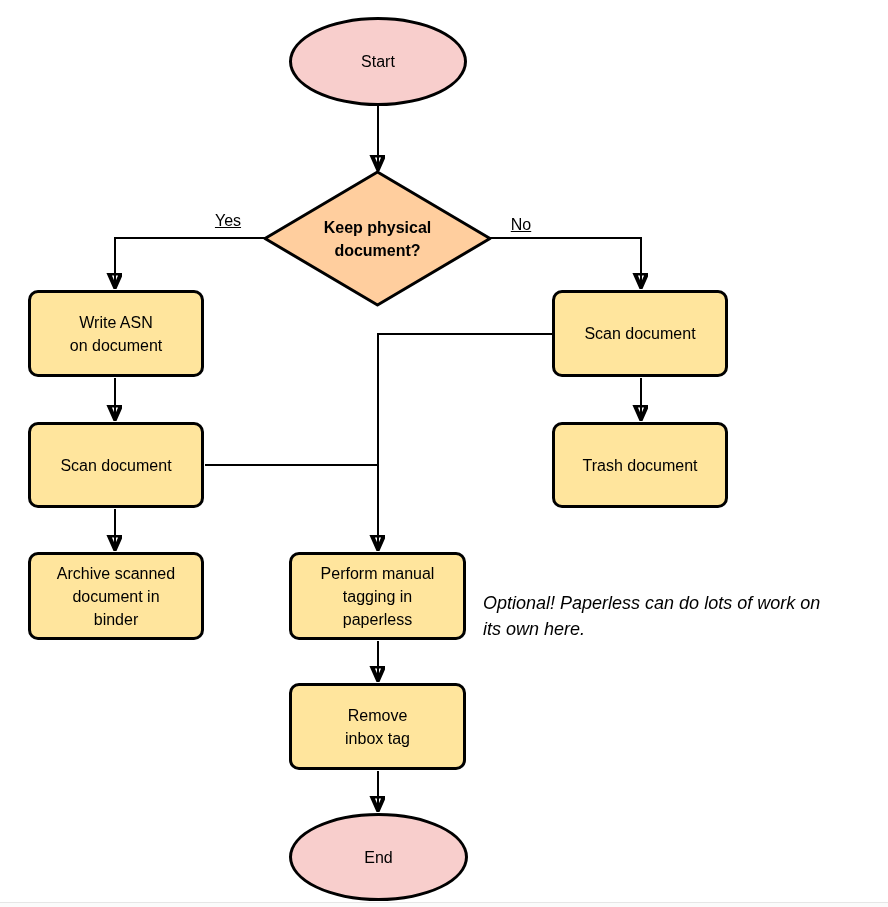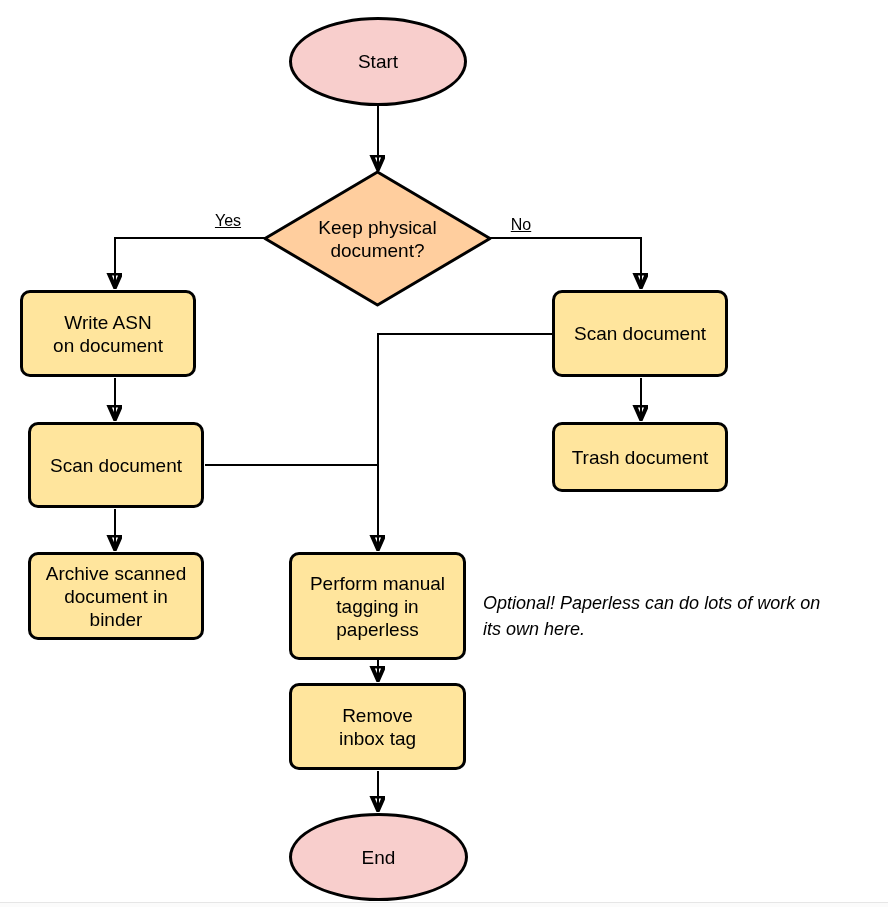--- a/index.html
+++ b/index.html
@@ -19,34 +19,34 @@
     pointer-events: none;
   }
   .edges path { stroke: #000000; stroke-width: 2; fill: none; }
   .node {
     position: absolute;
     display: flex;
     align-items: center;
     justify-content: center;
     text-align: center;
     box-sizing: border-box;
-    font-size: 19px;
+    font-size: 16px;
     line-height: 23px;
   }
   .process {
     background: #ffe59d;
     border: 3px solid #000000;
     border-radius: 10px;
   }
   .terminal {
     background: #f8cecc;
     border: 3px solid #000000;
     border-radius: 50%;
   }
-  .diamond-wrap { background: transparent; }
+  .diamond-wrap { background: transparent; font-weight: bold; }
   .diamond-wrap svg { position: absolute; left: 0; top: 0; }
   .lbl { position: relative; white-space: pre-line; }
   .edge-label {
     position: absolute;
     font-size: 16px;
     text-align: center;
     white-space: nowrap;
     text-decoration: underline;
   }
   .annotation {
@@ -93,44 +93,44 @@
   </div>
 
   <div class="node diamond-wrap" style="left:263px; top:170px; width:229px; height:137px;">
     <svg width="229" height="137" viewBox="0 0 229 137">
       <polygon points="114.5,2 227,68.5 114.5,135 2,68.5" stroke="#000000" stroke-width="3" stroke-linejoin="round" fill="#ffce9e"></polygon>
     </svg>
     <span class="lbl">Keep physical
 document?</span>
   </div>
 
-  <div class="node process" style="left:20px; top:290px; width:176px; height:87px;">
+  <div class="node process" style="left:28px; top:290px; width:176px; height:87px;">
     <span class="lbl">Write ASN
 on document</span>
   </div>
 
   <div class="node process" style="left:28px; top:422px; width:176px; height:86px;">
     <span class="lbl">Scan document</span>
   </div>
 
   <div class="node process" style="left:28px; top:552px; width:176px; height:88px;">
     <span class="lbl">Archive scanned
 document in
 binder</span>
   </div>
 
   <div class="node process" style="left:552px; top:290px; width:176px; height:87px;">
     <span class="lbl">Scan document</span>
   </div>
 
-  <div class="node process" style="left:552px; top:422px; width:176px; height:70px;">
+  <div class="node process" style="left:552px; top:422px; width:176px; height:86px;">
     <span class="lbl">Trash document</span>
   </div>
 
-  <div class="node process" style="left:289px; top:552px; width:177px; height:108px;">
+  <div class="node process" style="left:289px; top:552px; width:177px; height:88px;">
     <span class="lbl">Perform manual
 tagging in
 paperless</span>
   </div>
 
   <div class="node process" style="left:289px; top:683px; width:177px; height:87px;">
     <span class="lbl">Remove
 inbox tag</span>
   </div>
 

